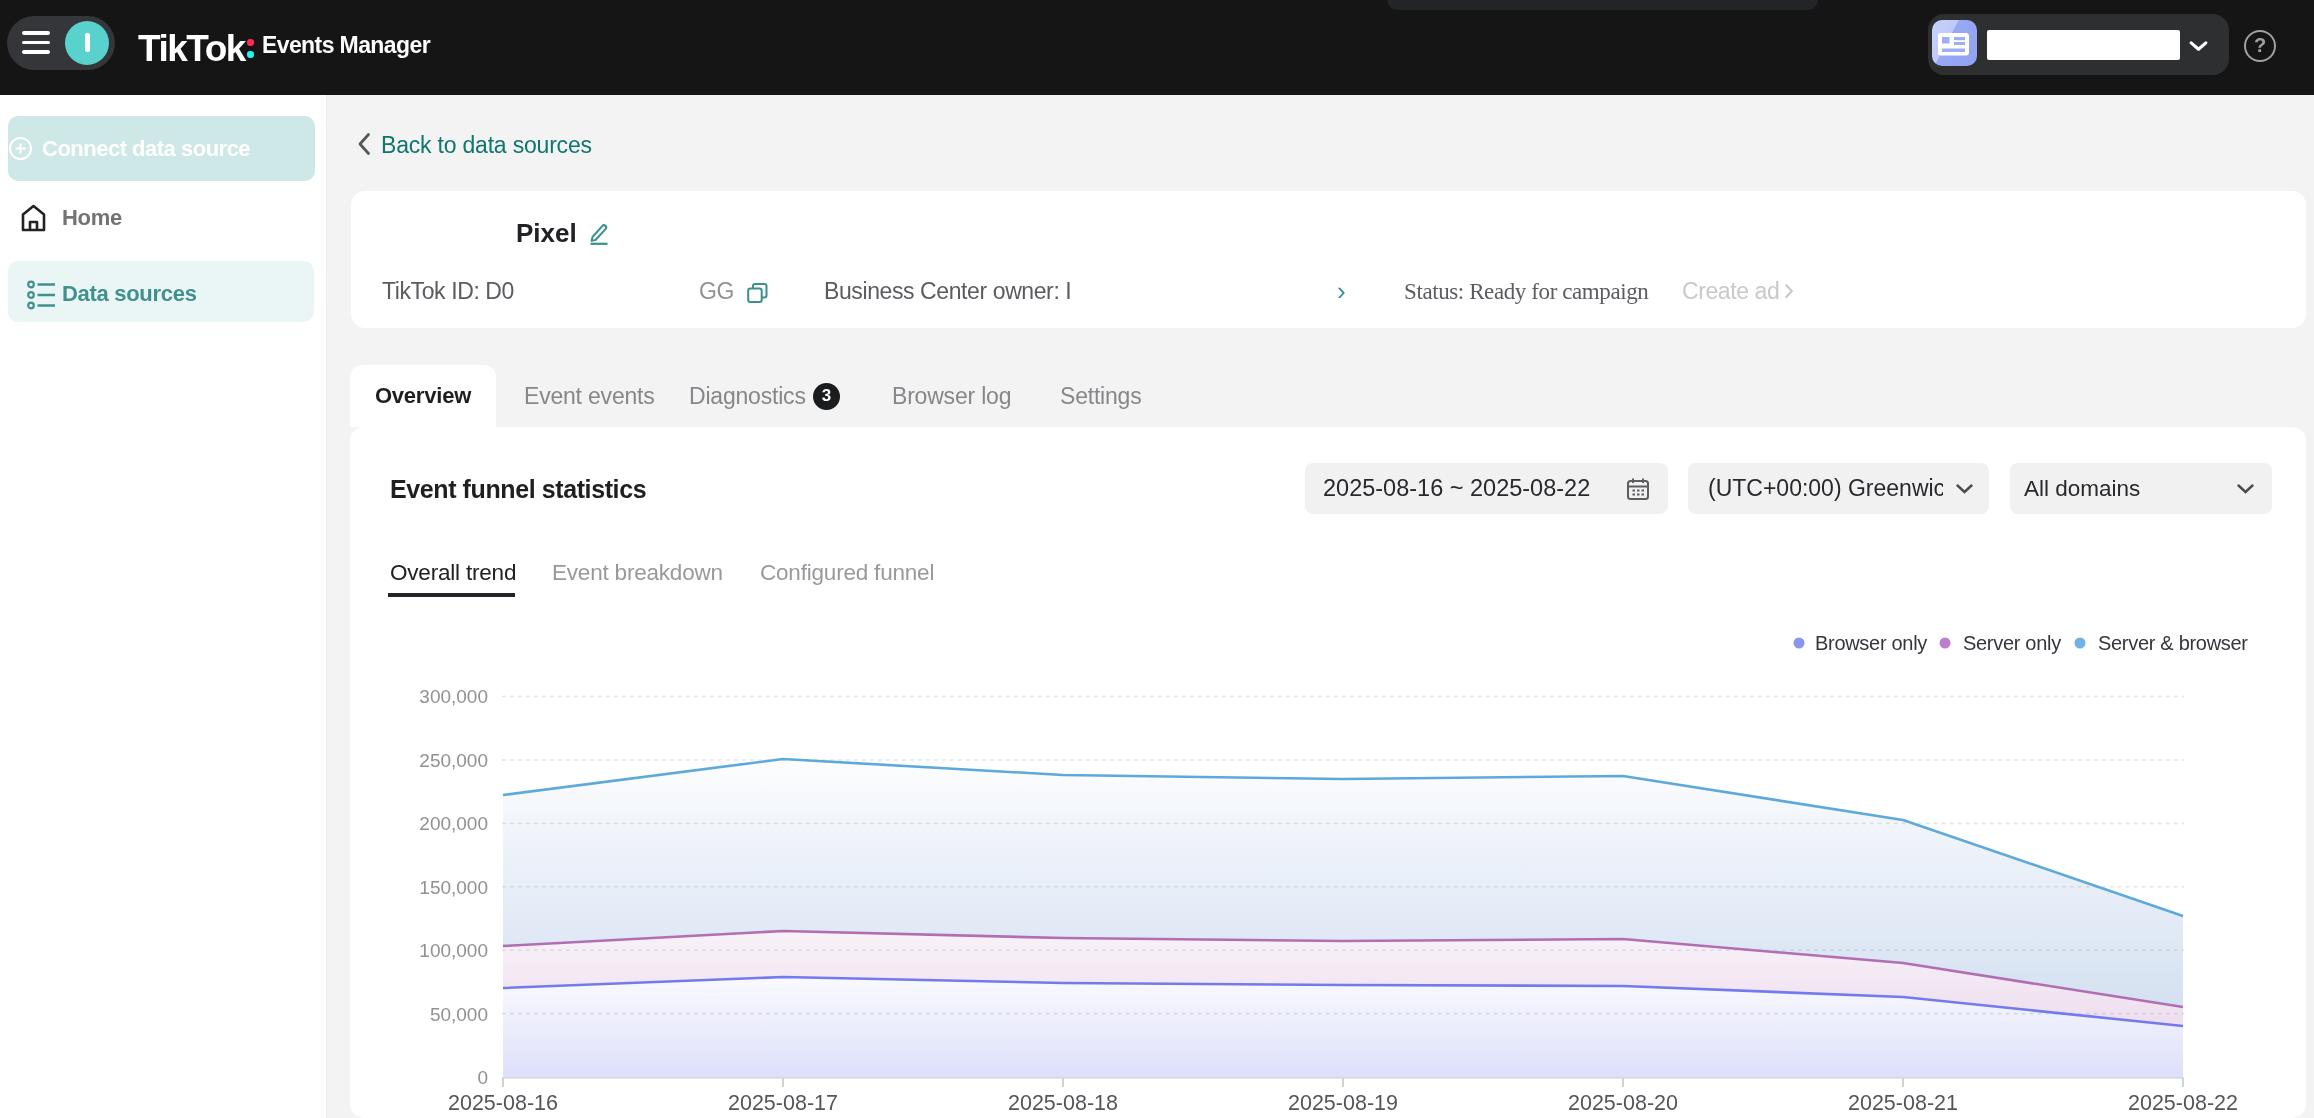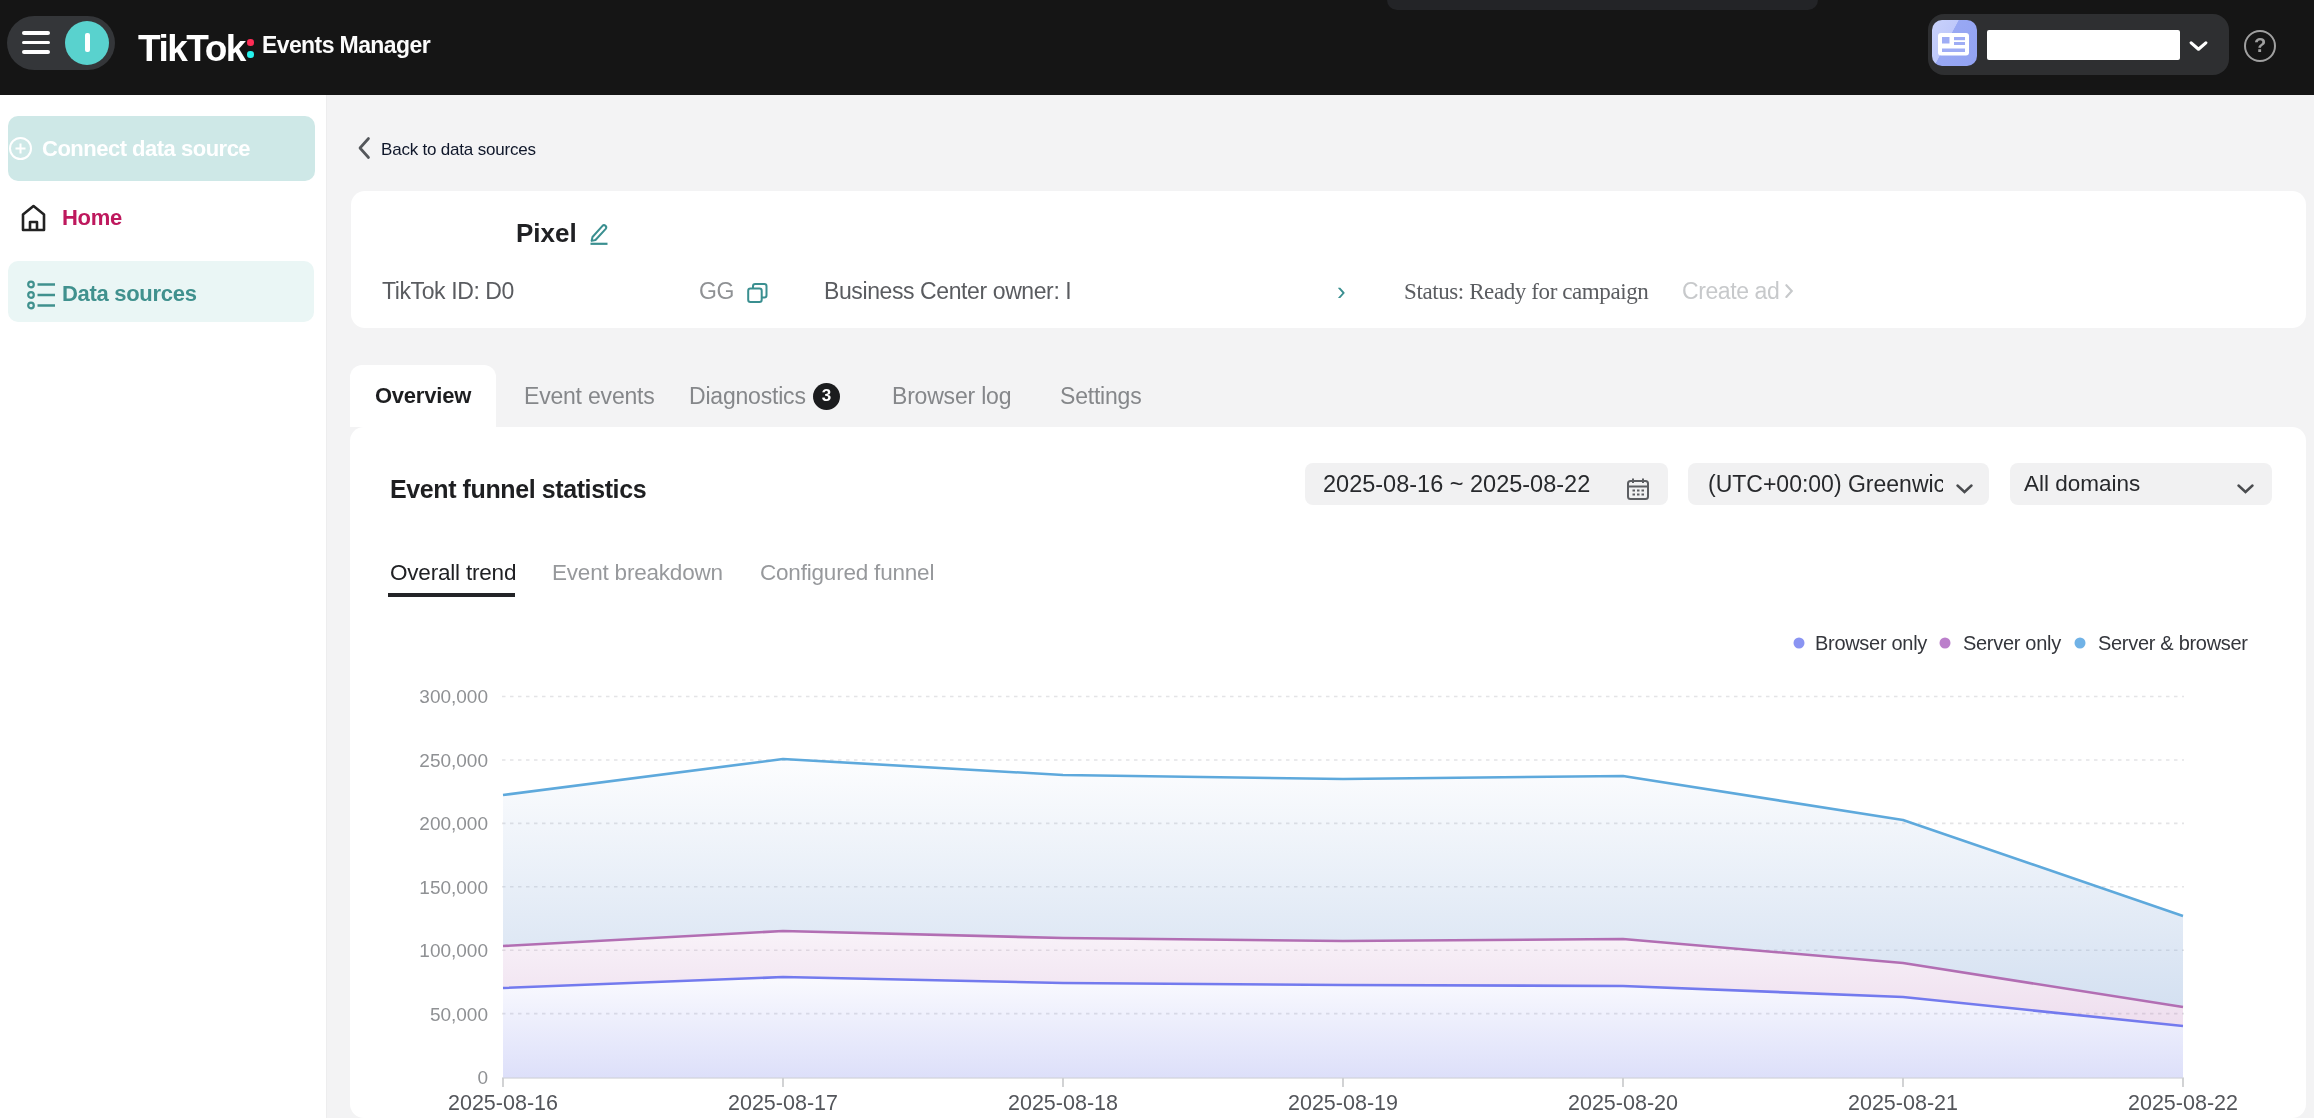--- a/index.html
+++ b/index.html
@@ -21,41 +21,41 @@
 #acct .icon { position:absolute; left:4px; top:6px; width:45px; height:46px; border-radius:10px;
   background:linear-gradient(118deg,#c9d2fb 0%,#bfc9fa 38%,#98a8f3 39%,#92a2f2 100%); }
 #acct .white { position:absolute; left:59px; top:16px; width:193px; height:30px; background:#fff; border-radius:2px; }
 #help { position:absolute; left:2244px; top:30px; width:32px; height:32px; border-radius:50%;
   border:2.6px solid #a0a0a0; color:#a0a0a0; font-size:20px; font-weight:700; text-align:center; line-height:26px; }
 
 
 #side { position:absolute; left:0; top:95px; width:327px; height:1023px; background:#fff; border-right:1px solid #ededee; }
 #connect { position:absolute; left:8px; top:21px; width:307px; height:65px; border-radius:10px; background:#cee8e7;
   color:#fff; font-size:22px; font-weight:700; letter-spacing:-0.5px; display:flex; align-items:center; justify-content:flex-start; gap:9px; }
-#homelabel { position:absolute; left:62px; top:110px; font-size:22px; font-weight:600; letter-spacing:-0.3px; line-height:26px; color:#be185d; }
+#homelabel { position:absolute; left:62px; top:110px; font-size:22px; font-weight:600; letter-spacing:-0.3px; line-height:26px; color:#737373; }
 #dsbox { position:absolute; left:8px; top:166px; width:306px; height:61px; border-radius:10px; background:#eaf6f5; }
 #dslabel { position:absolute; left:54px; top:20px; font-size:22px; font-weight:600; letter-spacing:-0.3px; line-height:26px; color:#40918e; }
 
 
-#backrow { position:absolute; left:357px; top:132px; height:28px; display:flex; align-items:flex-end; gap:10px;
-  color:#0f172a; font-size:17px; letter-spacing:-0.2px; }
+#backrow { position:absolute; left:357px; top:132px; height:28px; display:flex; align-items:flex-start; gap:10px;
+  color:#0f766e; font-size:23px; letter-spacing:-0.2px; }
 #card1 { position:absolute; left:351px; top:191px; width:1955px; height:137px; background:#fff; border-radius:14px; }
 #pixel-title { position:absolute; left:516px; top:220px; font-size:26px; line-height:26px; font-weight:700; color:#202124; }
 .r2 { position:absolute; top:280px; font-size:23px; line-height:23px; letter-spacing:-0.4px; }
 
 
 #tab-active { position:absolute; left:350px; top:365px; width:146px; height:62px; background:#fff;
   border-radius:12px 12px 0 0; display:flex; align-items:center; justify-content:center;
   font-size:22px; font-weight:700; letter-spacing:-0.2px; color:#1d1e20; }
 .tab { position:absolute; top:365px; height:62px; display:flex; align-items:center; font-size:23px; letter-spacing:-0.2px; color:#85878a; }
 
 
 #panel { position:absolute; left:350px; top:427px; width:1956px; height:691px; background:#fff; border-radius:14px; }
 #efs { position:absolute; left:390px; top:477px; font-size:25px; line-height:25px; font-weight:700; letter-spacing:-0.4px; color:#1e1f21; }
-.ctrl { position:absolute; top:463px; height:42px; border-radius:8px; background:#f1f1f2;
+.ctrl { position:absolute; top:463px; height:51px; border-radius:8px; background:#f1f1f2;
   display:flex; align-items:center; font-size:23.5px; color:#27292c; }
 .subtab { position:absolute; top:562px; font-size:22.5px; line-height:22.5px; letter-spacing:-0.2px; }
 #underline { position:absolute; left:388px; top:593px; width:127px; height:4px; background:#232427; }
 </style>
 </head>
 <body>
 
 <div id="nav">
   <div id="topslot"></div>
   <div id="pill"></div>

